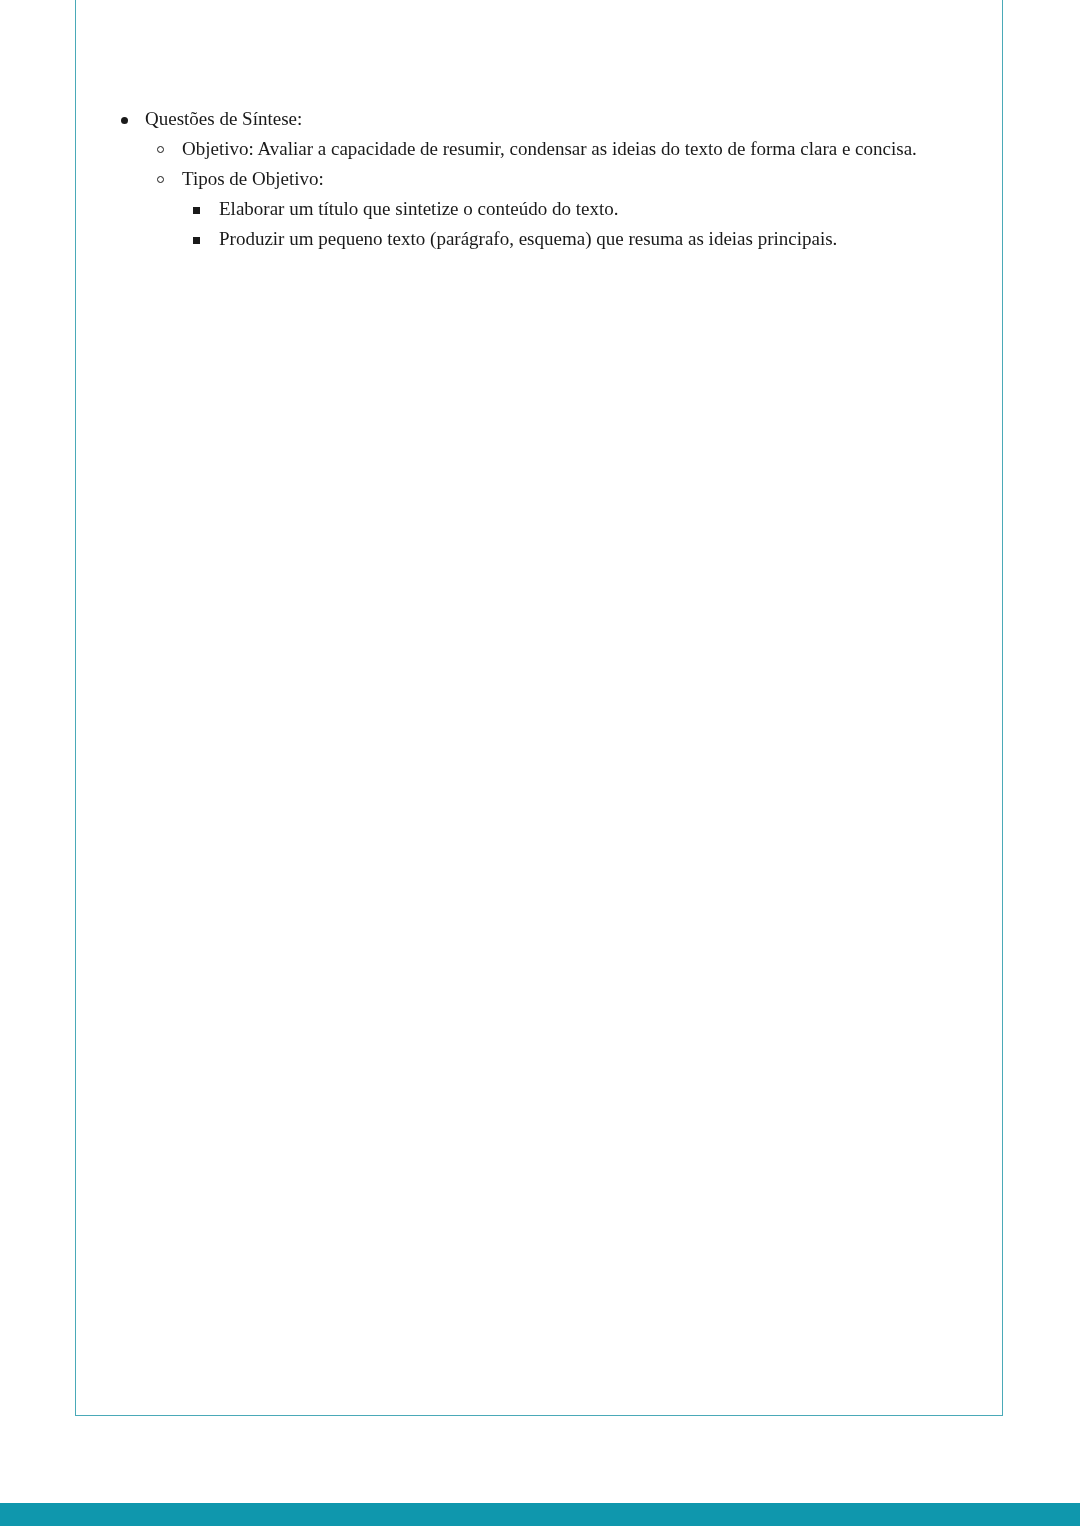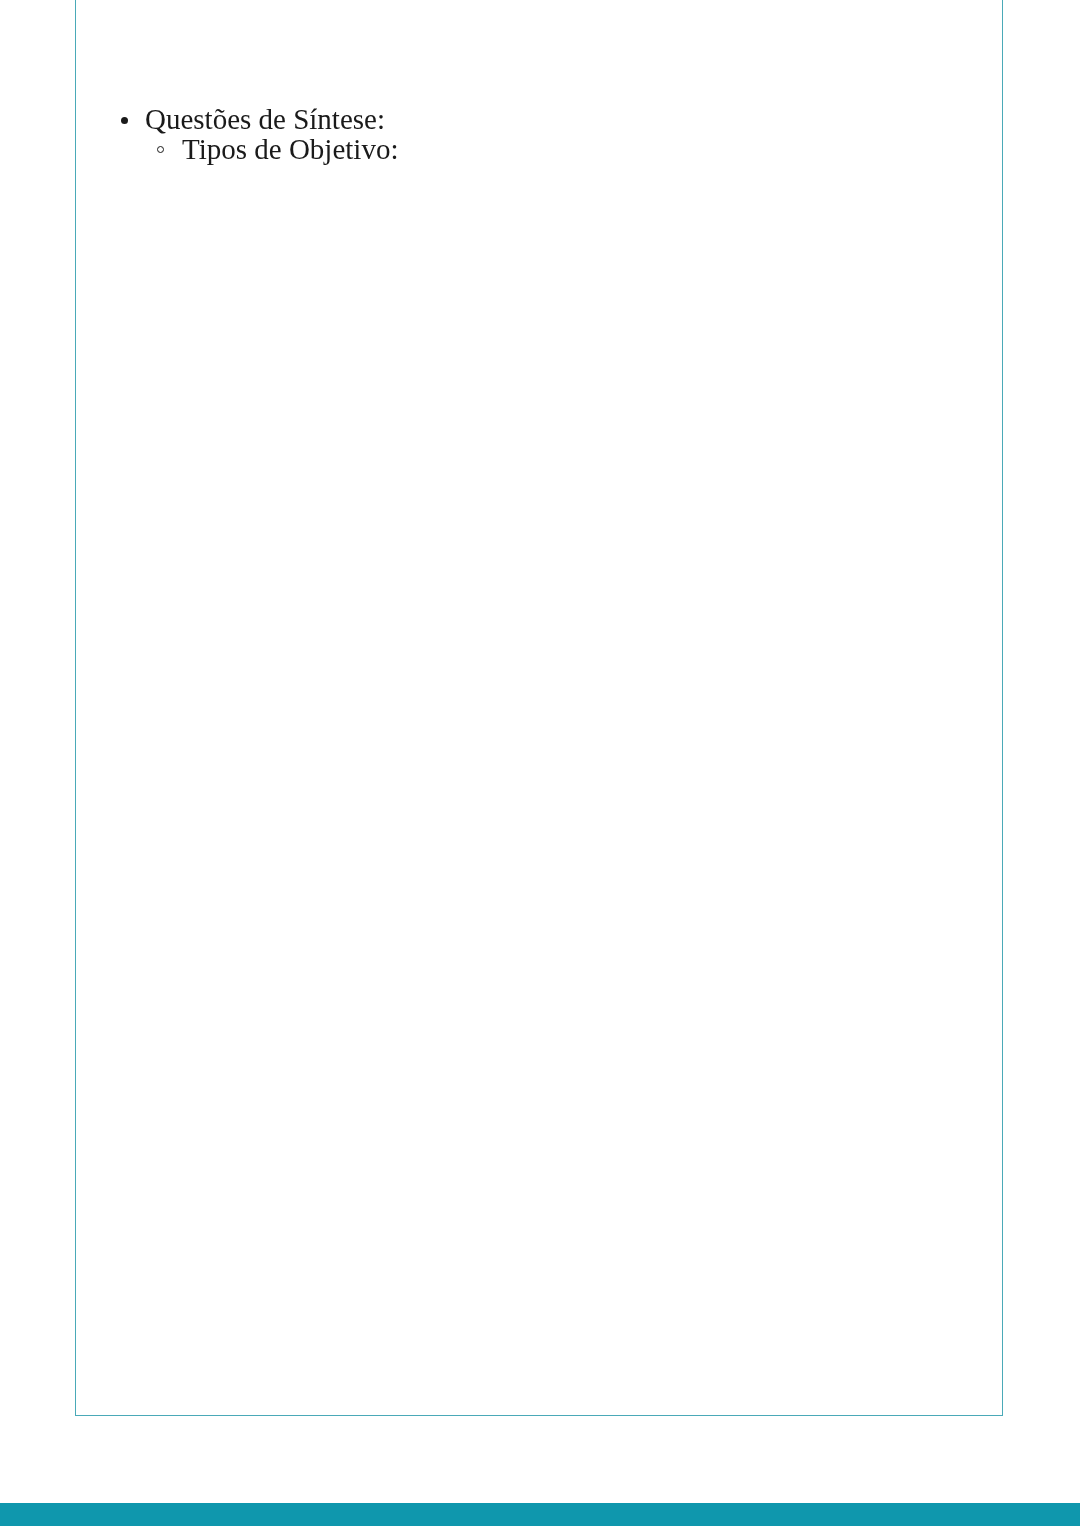--- a/index.html
+++ b/index.html
@@ -23,21 +23,21 @@
       height: 1418px;
       border: 1.5px solid #4aaab8;
       border-top: none;
       box-sizing: border-box;
     }
     .content {
       position: absolute;
       left: 115px;
       top: 104px;
       width: 870px;
-      font-size: 29px;
+      font-size: 19px;
       line-height: 30px;
     }
     ul {
       margin: 0;
       padding: 0;
       list-style: none;
     }
     li {
       position: relative;
     }
@@ -98,22 +98,27 @@
 <body>
 
 <div class="page-frame"></div>
 
 <div class="content">
   <ul class="lvl1">
     <li>
       <span>Questões de Síntese:</span>
       <ul class="lvl2">
         <li>
+          <span>Objetivo: Avaliar a capacidade de resumir, condensar as ideias do texto de forma clara e concisa.</span>
+        </li>
+        <li>
           <span>Tipos de Objetivo:</span>
           <ul class="lvl3">
+            <li>Elaborar um título que sintetize o conteúdo do texto.</li>
+            <li>Produzir um pequeno texto (parágrafo, esquema) que resuma as ideias principais.</li>
           </ul>
         </li>
       </ul>
     </li>
   </ul>
 </div>
 
 <div class="bottom-bar"></div>
 
 </body></html>

